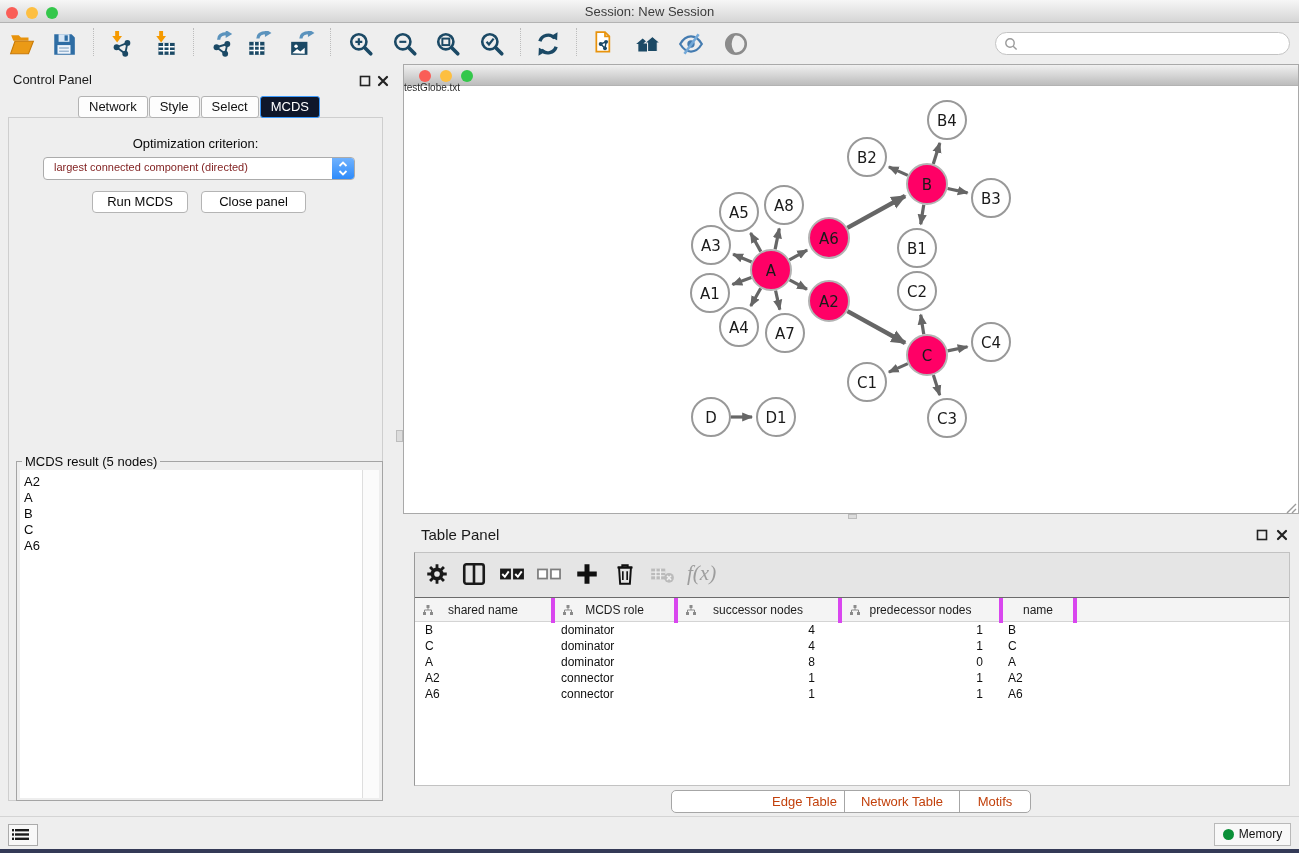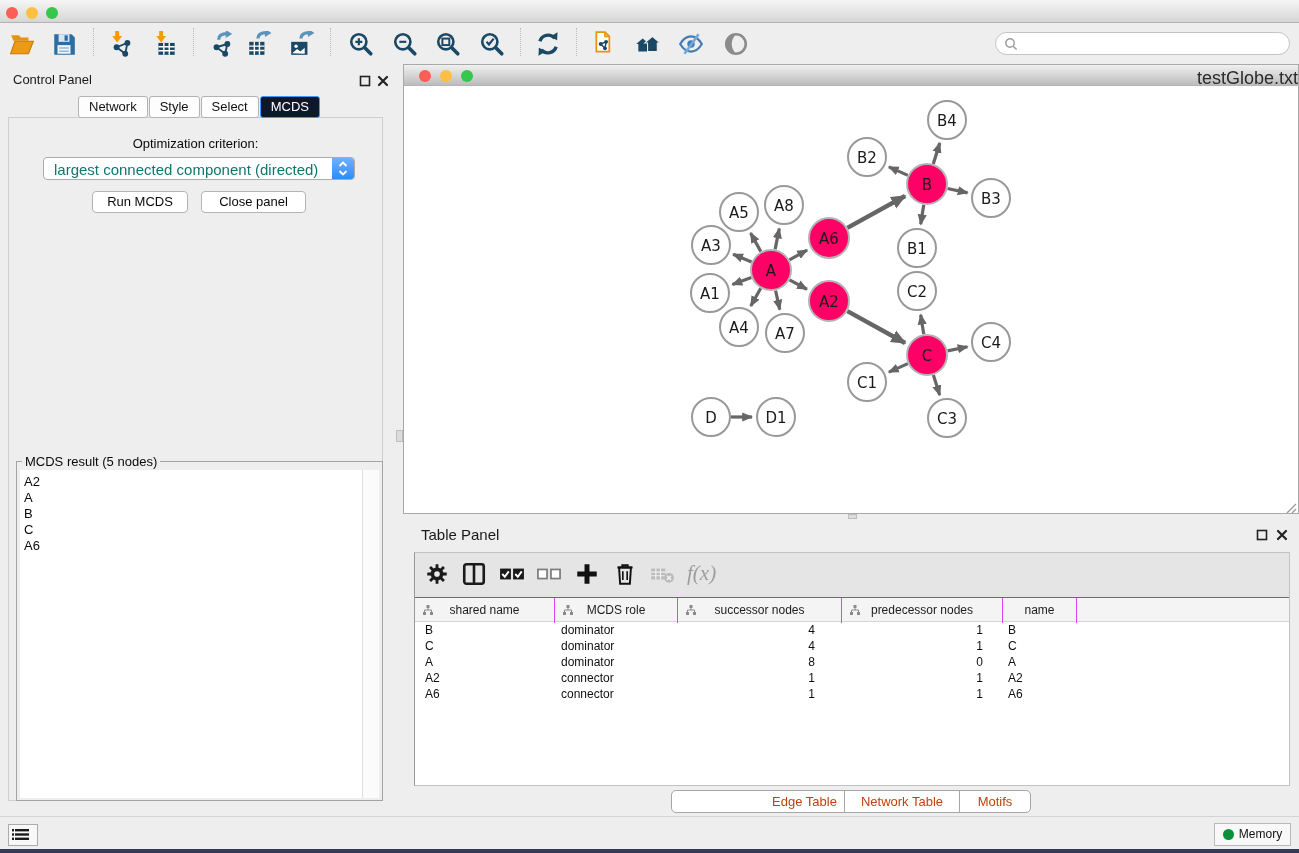--- a/index.html
+++ b/index.html
@@ -16,42 +16,42 @@
 
 #cp-header{position:absolute;left:0;top:68px;width:397px;height:24px}
 #cp-title{position:absolute;left:13px;top:4px;font-size:13px;color:#1a1a1a}
 .winbtn{position:absolute;top:5px;width:12px;height:12px}
 #cp-box{position:absolute;left:8px;top:117px;width:375px;height:684px;border:1px solid #cecece;background:#eee}
 #cp-tabs{position:absolute;left:78px;top:96px;height:22px;display:flex}
 .ctab{height:22px;border:1px solid #b3b3b3;border-radius:3px;background:#fdfdfd;font-size:13px;color:#111;text-align:center;line-height:20px;margin-right:1px;padding:0 10px}
 .ctab.sel{background:#0f172a;border-color:#3c9afd;color:#fff}
 #opt-label{position:absolute;left:8px;top:136px;width:375px;text-align:center;font-size:13px;color:#0a0a0a}
 #criterion-select{position:absolute;left:43px;top:157px;width:312px;height:23px;background:#fff;border:1px solid #ababab;border-radius:4px}
-#criterion-text{position:absolute;left:10px;top:3px;font-size:15px;color:#0f766e}
+#criterion-text{position:absolute;left:10px;top:3px;font-size:11px;color:#7f1d1d}
 #criterion-spin{position:absolute;right:0;top:0;width:22px;height:21px;border-radius:0 3px 3px 0;background:linear-gradient(#70b2fe,#2e8bfa)}
 .btn{position:absolute;height:22px;background:#fff;border:1px solid #b4b4b4;border-radius:4px;font-size:13px;color:#0a0a0a;text-align:center;line-height:20px}
 #mcds-fieldset{position:absolute;left:16px;top:461px;width:367px;height:340px;border:1px solid #a4a4a4}
 #mcds-legend{position:absolute;left:5px;top:-8px;background:#eee;padding:0 3px;font-size:13px;color:#0a0a0a}
 #mcds-list{position:absolute;left:3px;top:8px;width:344px;height:328px;background:#fff;padding-top:4px}
 .mcds-item{font-size:13px;color:#0a0a0a;height:16px;line-height:16px;padding-left:4px}
 #mcds-scroll{position:absolute;right:3px;top:8px;width:17px;height:328px;background:#fbfbfb;border-left:1px solid #dedede}
 
 #net-window{position:absolute;left:403px;top:64px;width:896px;height:450px;border:1px solid #a9a9a9;background:#fff}
 #net-titlebar{position:absolute;left:0;top:0;width:100%;height:21px;background:linear-gradient(#f0f0f0,#bcbcbc);border-bottom:1px solid #b3b3b3}
-#net-title{position:absolute;width:100%;text-align:right;top:3px;font-size:18px;color:#2b2b2b}
+#net-title{position:absolute;width:100%;text-align:left;top:17px;font-size:10px;color:#2b2b2b}
 #graph-svg{position:absolute;left:0;top:21px}
 
 #tp-header{position:absolute;left:405px;top:522px;width:894px;height:24px}
 #tp-title{position:absolute;left:16px;top:4px;font-size:15px;color:#1a1a1a}
 #tp-box{position:absolute;left:414px;top:552px;width:876px;height:234px;border:1px solid #c2c2c2;border-left-color:#999;background:#fff}
 #tp-toolbar{position:absolute;left:0;top:0;width:100%;height:44px;background:#e5e5e5}
 .tpicon{position:absolute;top:8px;width:26px;height:26px}
 .tpicon svg{width:26px;height:26px}
 #tbl-header{position:absolute;left:0;top:44px;width:100%;height:25px;background:#f4f4f4;border-top:1px solid #6b6b6b;border-bottom:1px solid #d4d4d4;display:flex}
-.th{position:relative;height:25px;border-right:1px solid #d946ef;font-size:12px;color:#1c1c1c;text-align:center;line-height:24px}
+.th{position:relative;height:25px;border-right:4px solid #d946ef;font-size:12px;color:#1c1c1c;text-align:center;line-height:24px}
 .th .treeicon{position:absolute;left:7px;top:6px}
 #tbl-rows{position:absolute;left:0;top:69px;width:100%}
 .tr{display:flex;height:16px}
 .td{font-size:12px;color:#0f0f0f;line-height:16px;overflow:hidden}
 
 #bottom-tabs{position:absolute;left:671px;top:790px;height:23px;display:flex;border:1px solid #a6a6a6;border-radius:5px;background:#fff;overflow:hidden}
 .btab{height:21px;font-size:13px;color:#c2410c;text-align:center;line-height:21px;border-right:1px solid #a6a6a6}
 .btab:last-child{border-right:none}
 .btab.sel{background:#429dfc;color:#fff}
 
@@ -61,20 +61,21 @@
 #memory-dot{display:inline-block;width:11px;height:11px;border-radius:50%;background:#0a9038;margin-right:5px;vertical-align:-1.5px}
 #bottom-strip{position:absolute;left:0;top:849px;width:1299px;height:4px;background:#343a57}
 </style>
 </head>
 <body>
 
 <div id="titlebar">
   <span class="light" style="left:6px;background:#fa5e57"></span>
   <span class="light" style="left:26px;background:#fdbf41"></span>
   <span class="light" style="left:46px;background:#34c74b"></span>
+  <div id="session-title">Session: New Session</div>
 </div>
 
 <div id="toolbar">
   <span class="ticon" style="left:9px"><svg viewBox="0 0 24 24">
         <path d="M2 4h7l2 2h7v3H4z" fill="#e8930c"></path>
         <path d="M5.5 9.5h17L18 21H1.5z" fill="#eb9a16" stroke="#c77a08" stroke-width="1"></path>
       </svg></span>
   <span class="ticon" style="left:51px"><svg viewBox="0 0 24 24">
         <path d="M3 3h16l3 3v16H3z" fill="#2e6da4"></path>
         <rect x="7" y="3" width="10" height="7" fill="#d7e6f5"></rect>

